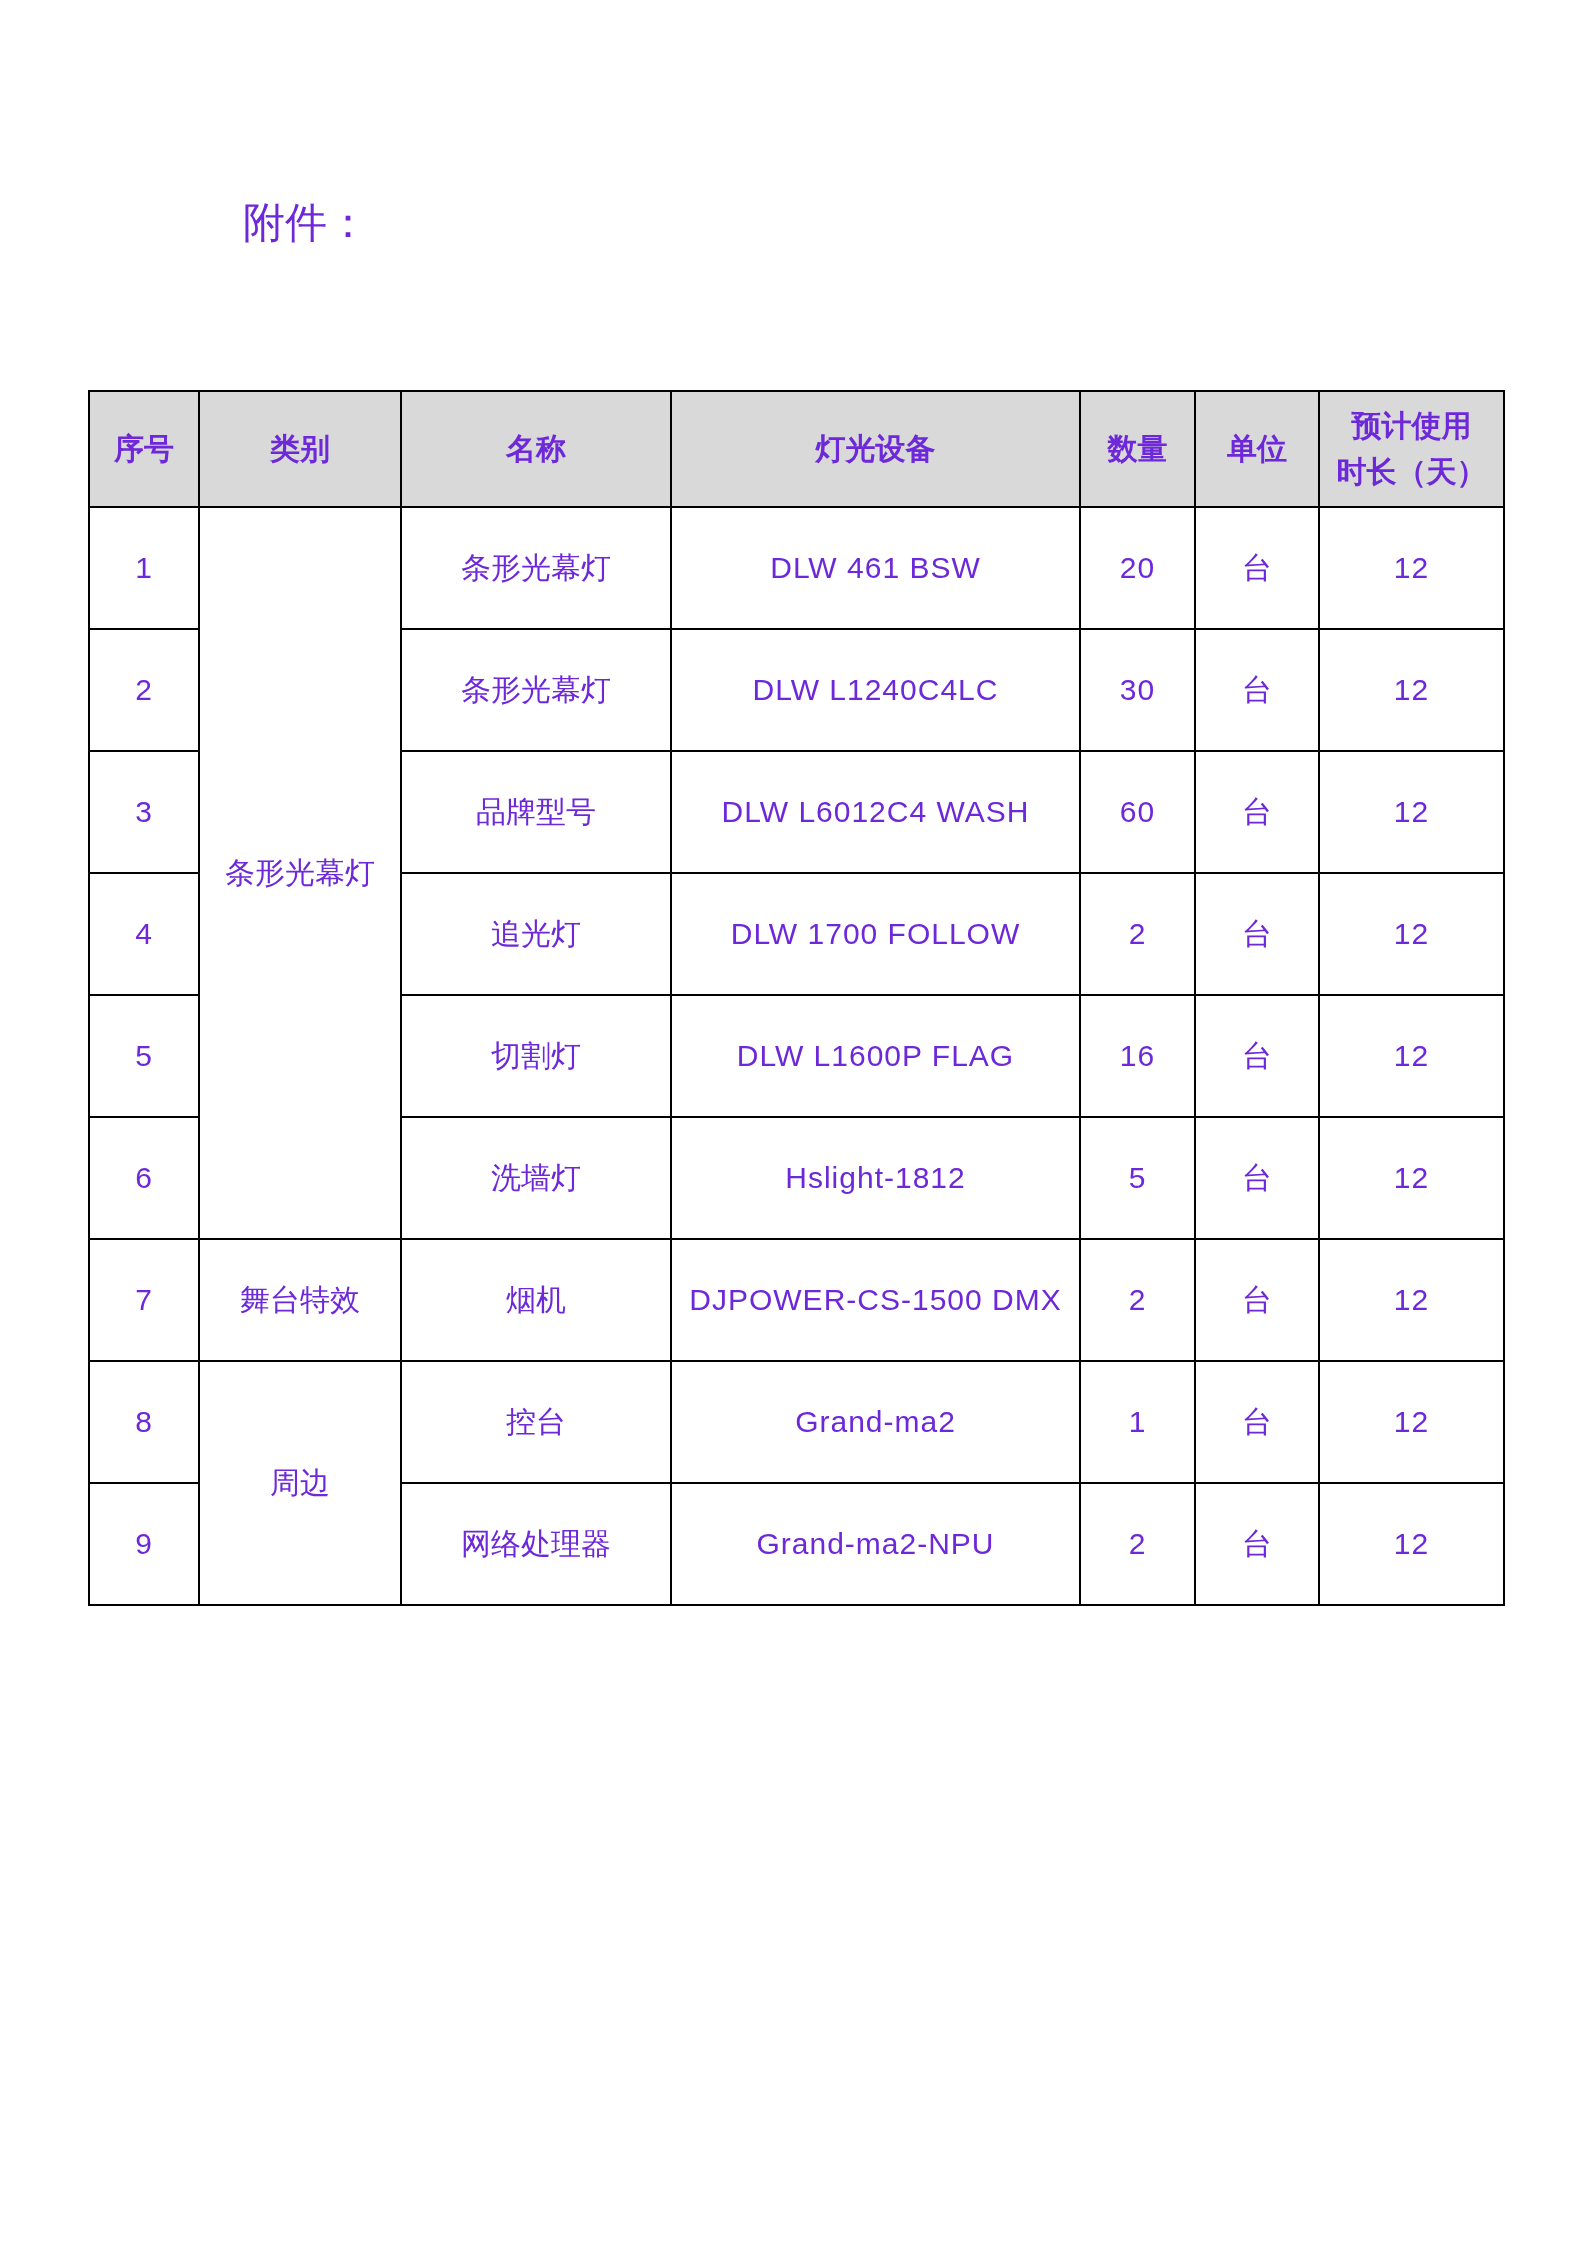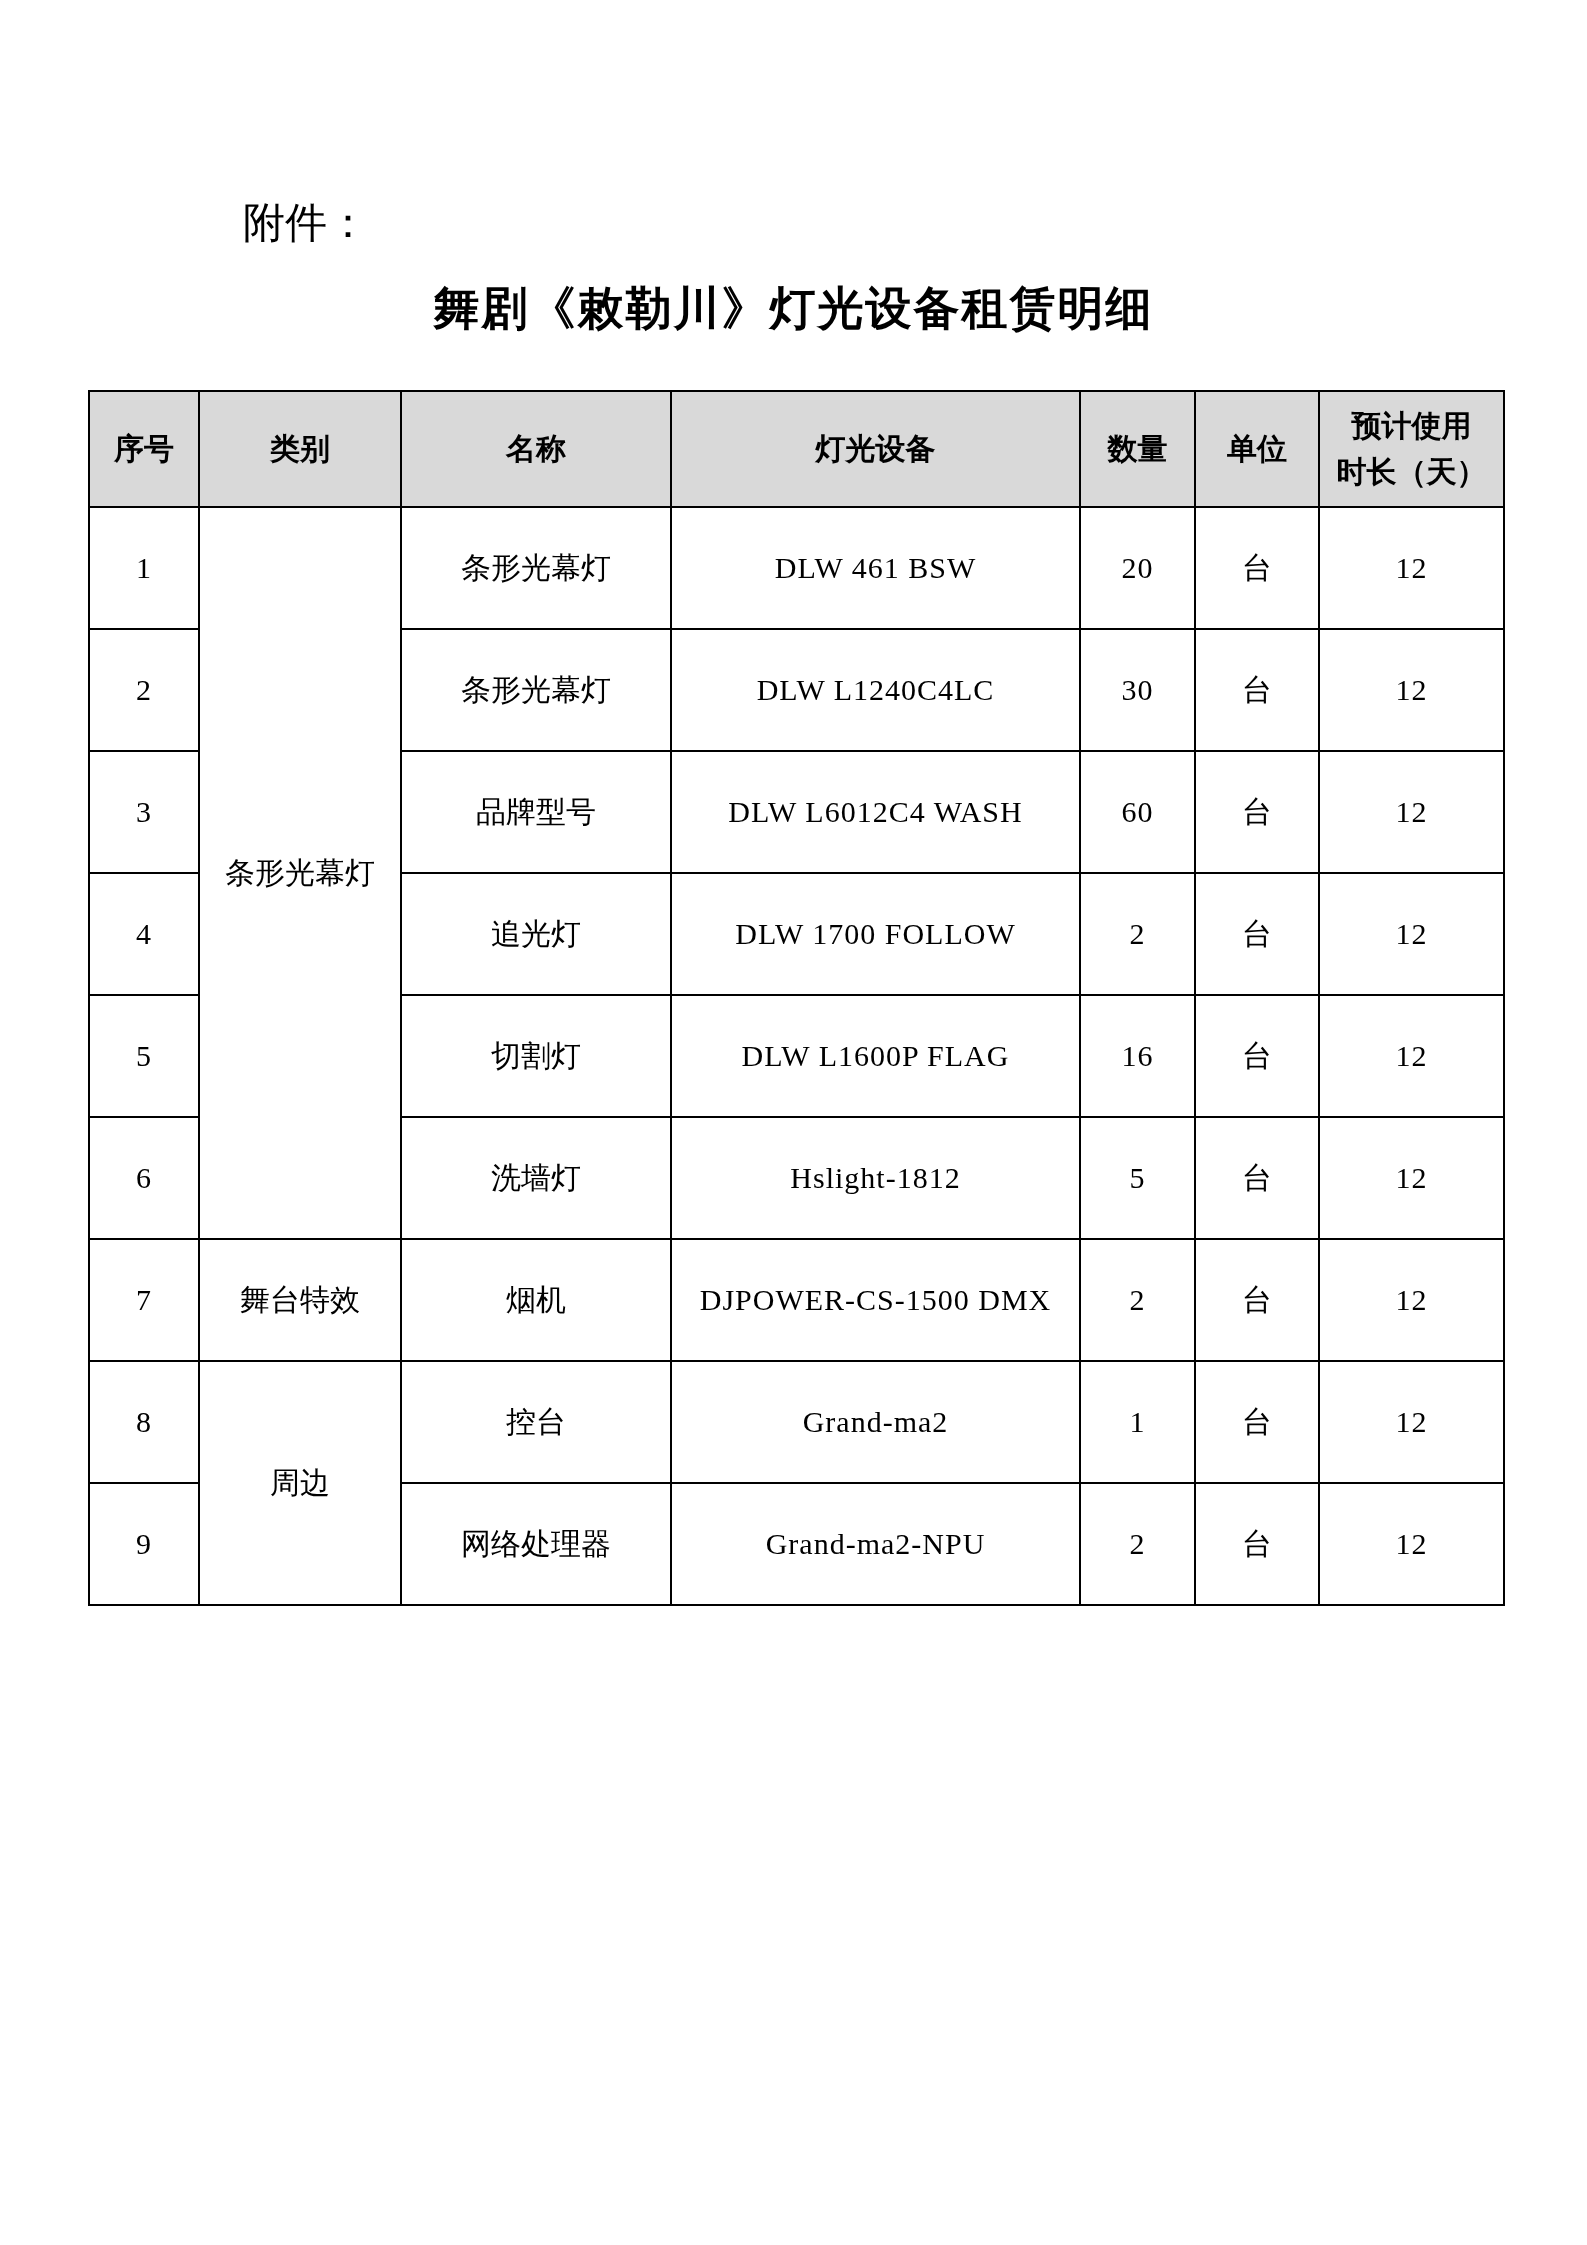--- a/index.html
+++ b/index.html
@@ -5,22 +5,22 @@
   html, body {
     margin: 0;
     padding: 0;
     background: #ffffff;
   }
   .page {
     position: relative;
     width: 1587px;
     height: 2245px;
     background: #ffffff;
-    font-family: Liberation Serif, serif;
-    color: #000000;
+    font-family: Liberation Sans, sans-serif;
+    color: #6d28d9;
     overflow: hidden;
   }
   .attachment-label {
     position: absolute;
     left: 243px;
     top: 196px;
     font-size: 42px;
     line-height: 1.3;
     white-space: nowrap;
   }
@@ -75,21 +75,20 @@
     letter-spacing: 1px;
   }
 </style>
 </head>
 <body>
 
 <div class="page">
 
   <div class="attachment-label">附件：</div>
 
-  <div class="doc-title">舞剧《敕勒川》灯光设备租赁明细</div>
 
   <div class="table-wrap">
     <table class="rental">
       <colgroup>
         <col style="width:110px">
         <col style="width:202px">
         <col style="width:270px">
         <col style="width:409px">
         <col style="width:115px">
         <col style="width:124px">

